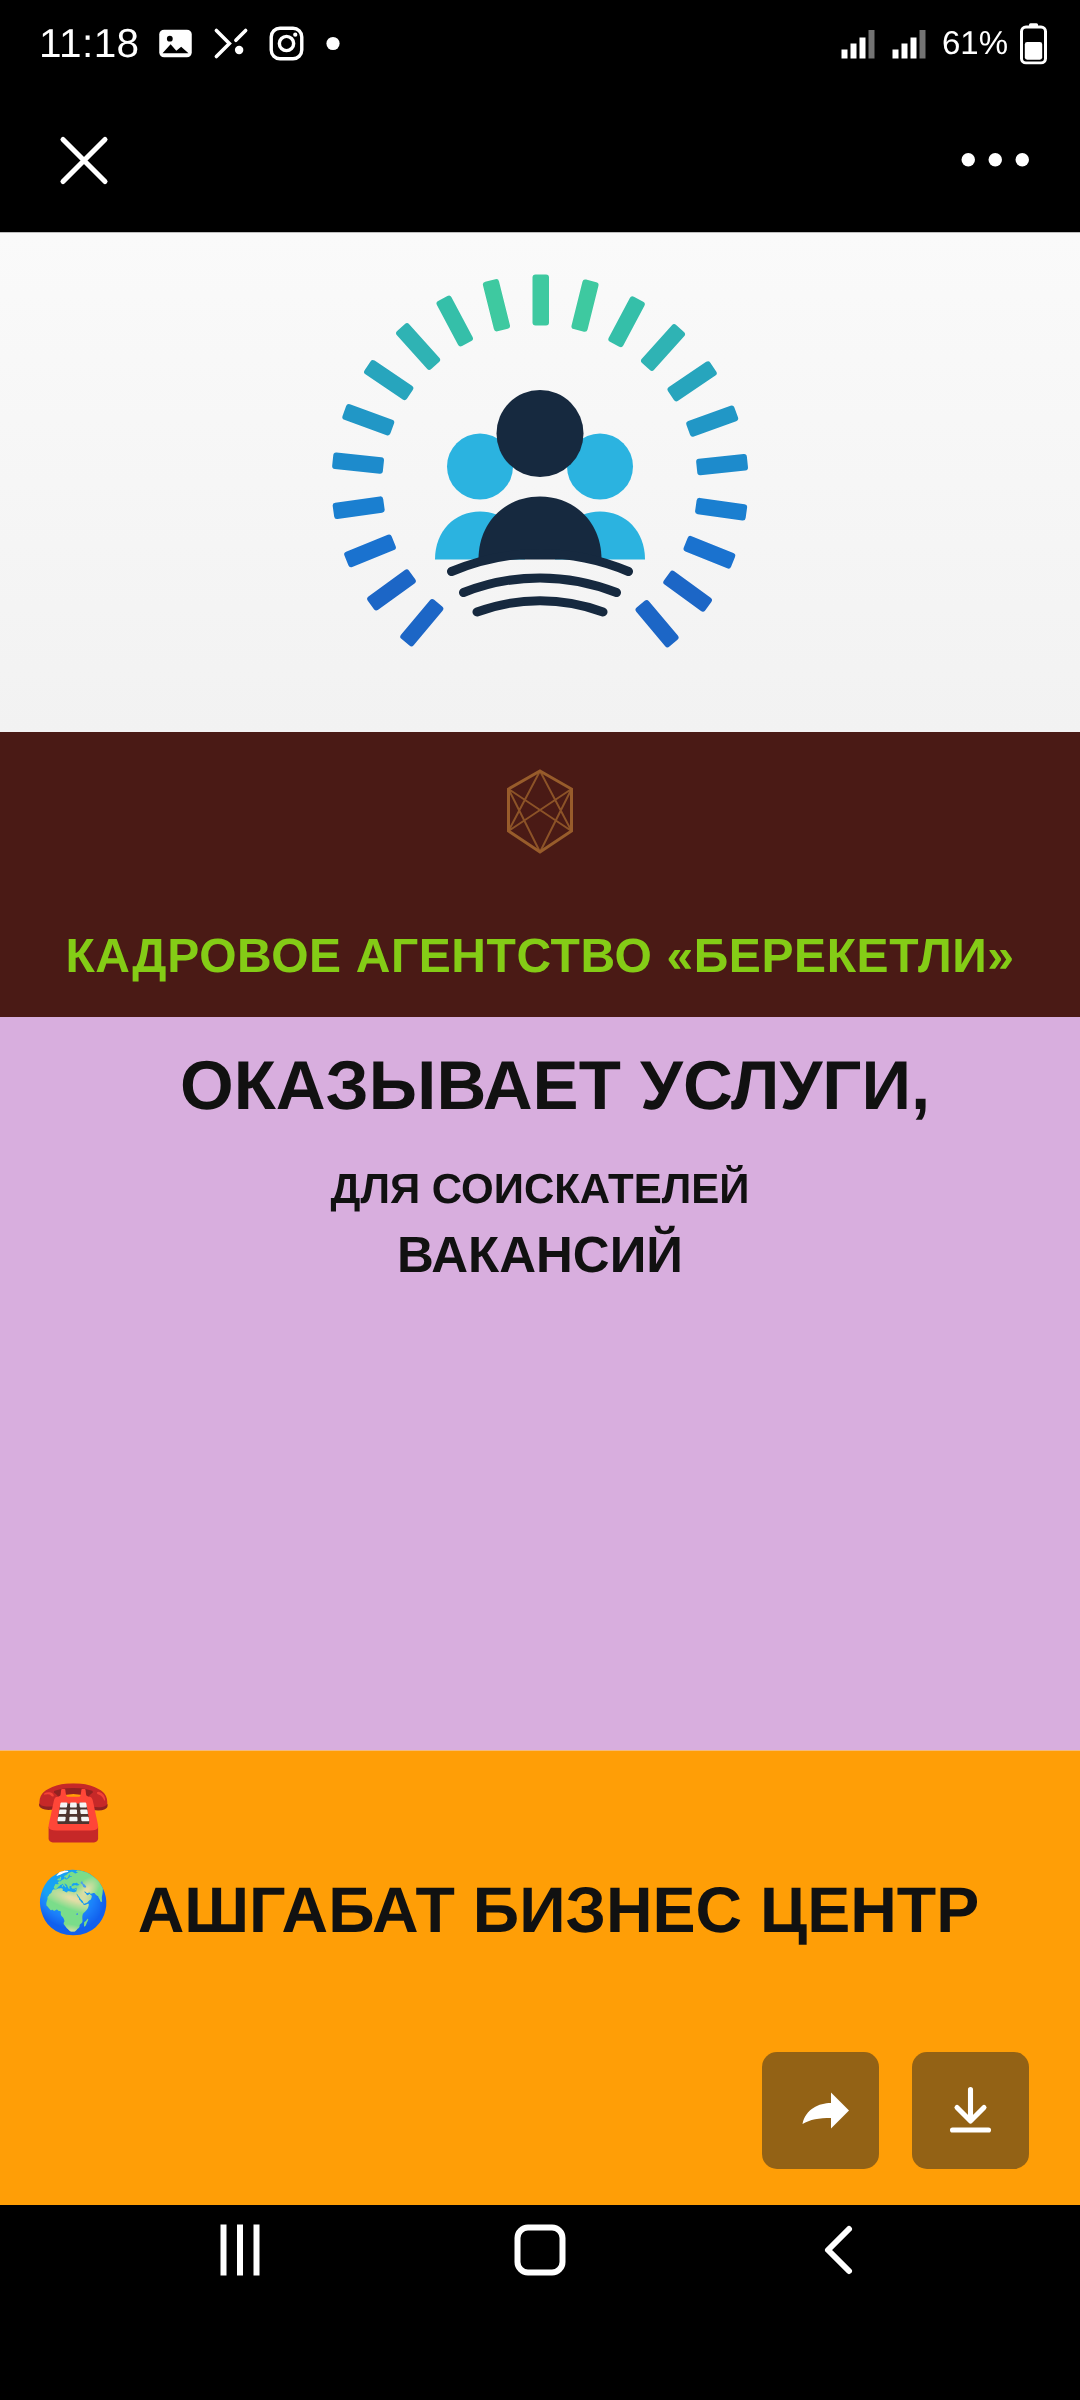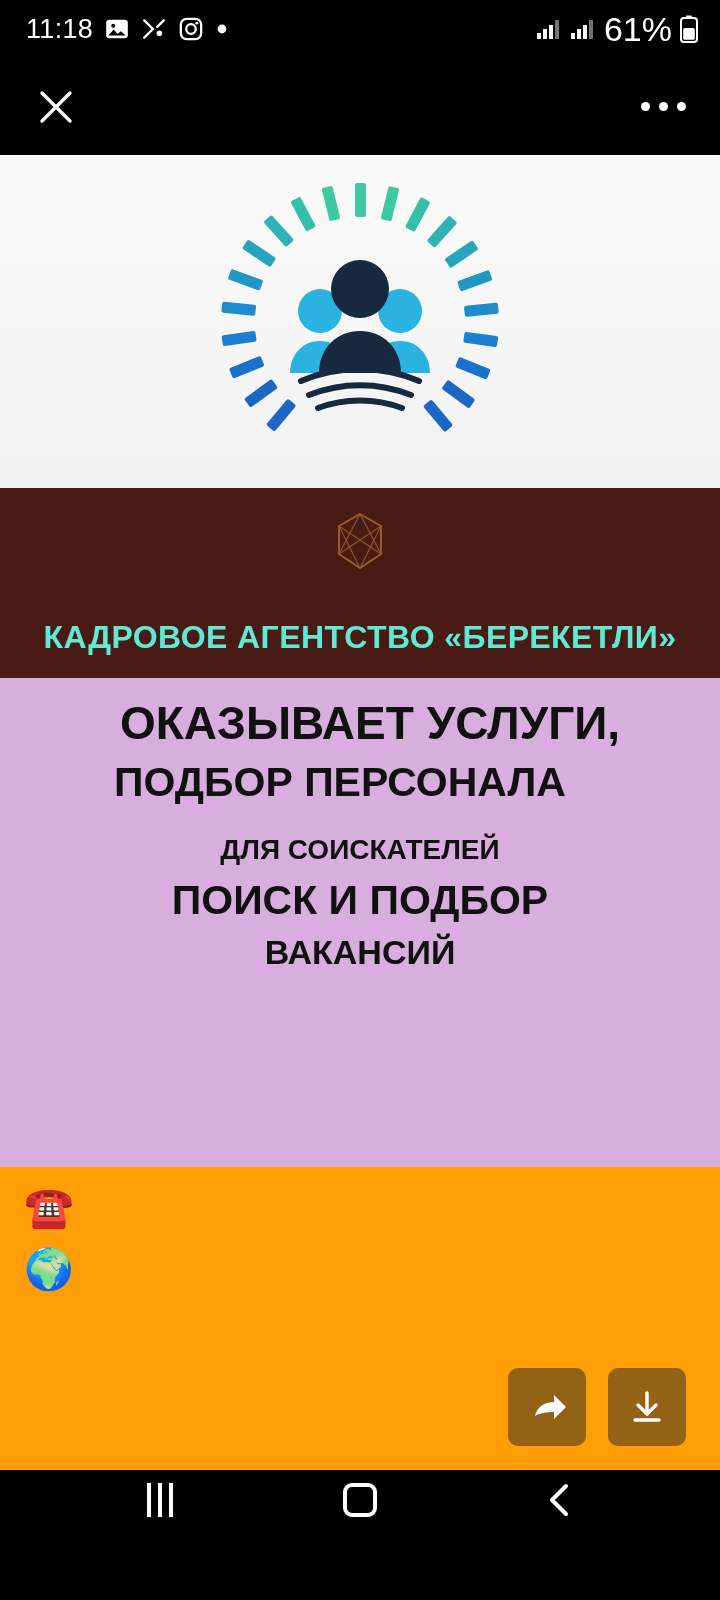--- a/index.html
+++ b/index.html
@@ -23,21 +23,21 @@
     flex: 0 0 58px;
     display: flex;
     align-items: center;
     justify-content: space-between;
     padding: 0 22px 0 26px;
     color: #fff;
   }
   .status-left { display: flex; align-items: center; gap: 11px; }
   .status-time { font-size: 27px; letter-spacing: .3px; font-weight: 400; }
   .status-right { display: flex; align-items: center; gap: 8px; }
-  .status-battery-text { font-size: 34px; }
+  .status-battery-text { font-size: 22px; }
   .ico { display: inline-flex; align-items: center; justify-content: center; }
 
   
   .topbar {
     height: 97px;
     flex: 0 0 97px;
     display: flex;
     align-items: center;
     justify-content: space-between;
     padding: 0 34px 0 32px;
@@ -79,21 +79,21 @@
     justify-content: flex-end;
     padding-bottom: 22px;
   }
   .maroon-emblem {
     position: absolute;
     top: 22px; left: 50%;
     transform: translateX(-50%);
     opacity: .85;
   }
   .agency-title {
-    color: #5eead4;
+    color: #84cc16;
     font-size: 32px;
     font-weight: 700;
     letter-spacing: .4px;
     text-align: center;
     white-space: nowrap;
   }
 
   
   .lilac-band {
     flex: 0 0 489px;
@@ -284,32 +284,31 @@
         <svg width="66" height="66" viewBox="0 0 66 66">
           <polygon points="33,4 54,16 54,44 33,58 12,44 12,16" fill="none" stroke="#a6682f" stroke-width="2"></polygon>
           <path d="M33,4 L54,44 M33,4 L12,44 M12,16 L54,44 M54,16 L12,44 M12,16 L33,58 M54,16 L33,58" stroke="#a6682f" stroke-width="1.3" fill="none" opacity=".85"></path>
         </svg>
       </div>
       <div class="agency-title">КАДРОВОЕ АГЕНТСТВО «БЕРЕКЕТЛИ»</div>
     </div>
 
     <div class="lilac-band">
       <div class="line l1">ОКАЗЫВАЕТ УСЛУГИ,</div>
-      <div class="line l4">ПОДБОР ПЕРСОНАЛА</div>
       <div class="line l5">ДЛЯ СОИСКАТЕЛЕЙ</div>
-      <div class="line l6">ПОИСК И ПОДБОР</div>
       <div class="line l7">ВАКАНСИЙ</div>
     </div>
 
     <div class="orange-band">
       <div class="contact-row">
         <span class="emoji">☎️</span>
       </div>
       <div class="contact-row">
         <span class="emoji">🌍</span>
+        <span class="contact-text">АШГАБАТ БИЗНЕС ЦЕНТР</span>
       </div>
 
       <div class="float-actions">
         <div class="fab">
           <svg width="44" height="44" viewBox="0 0 44 44">
             <path d="M10 31c2-10 11-14 19-14V10l12 12-12 12v-7c-8 0-14 1-19 4z" fill="#fff"></path>
           </svg>
         </div>
         <div class="fab">
           <svg width="44" height="44" viewBox="0 0 44 44">

